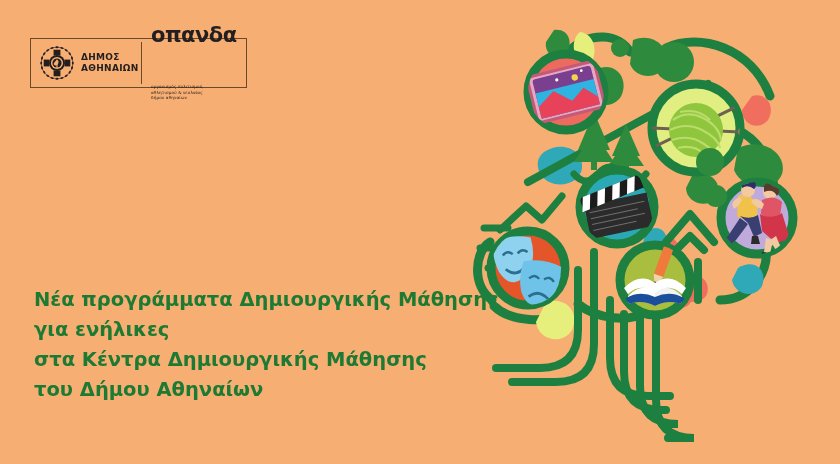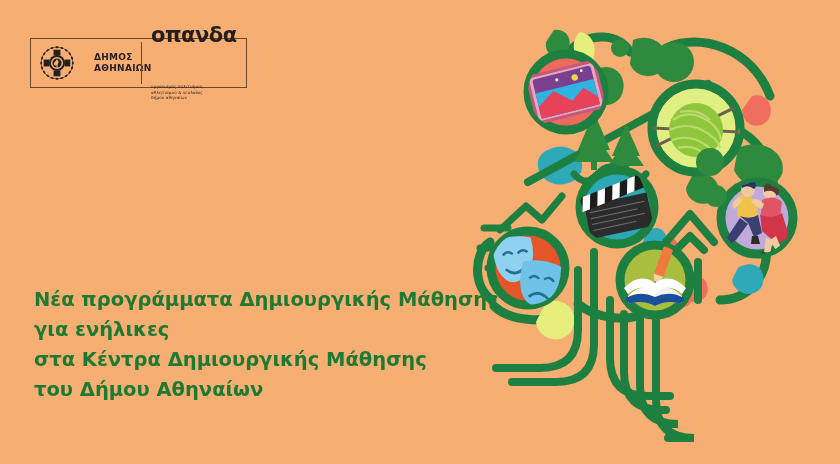--- a/index.html
+++ b/index.html
@@ -31,21 +31,20 @@
     box-sizing: border-box;
     display: flex;
     align-items: center;
   }
   #logo-left {
     display: flex;
     align-items: center;
     padding-left: 7px;
     width: 110px;
     box-sizing: border-box;
-    gap: 13px;
   }
   #emblem {
     width: 38px;
     height: 38px;
     flex: 0 0 38px;
   }
   #municipality-name {
     margin-left: 5px;
     font-family: "DejaVu Sans", sans-serif;
     font-weight: bold;

